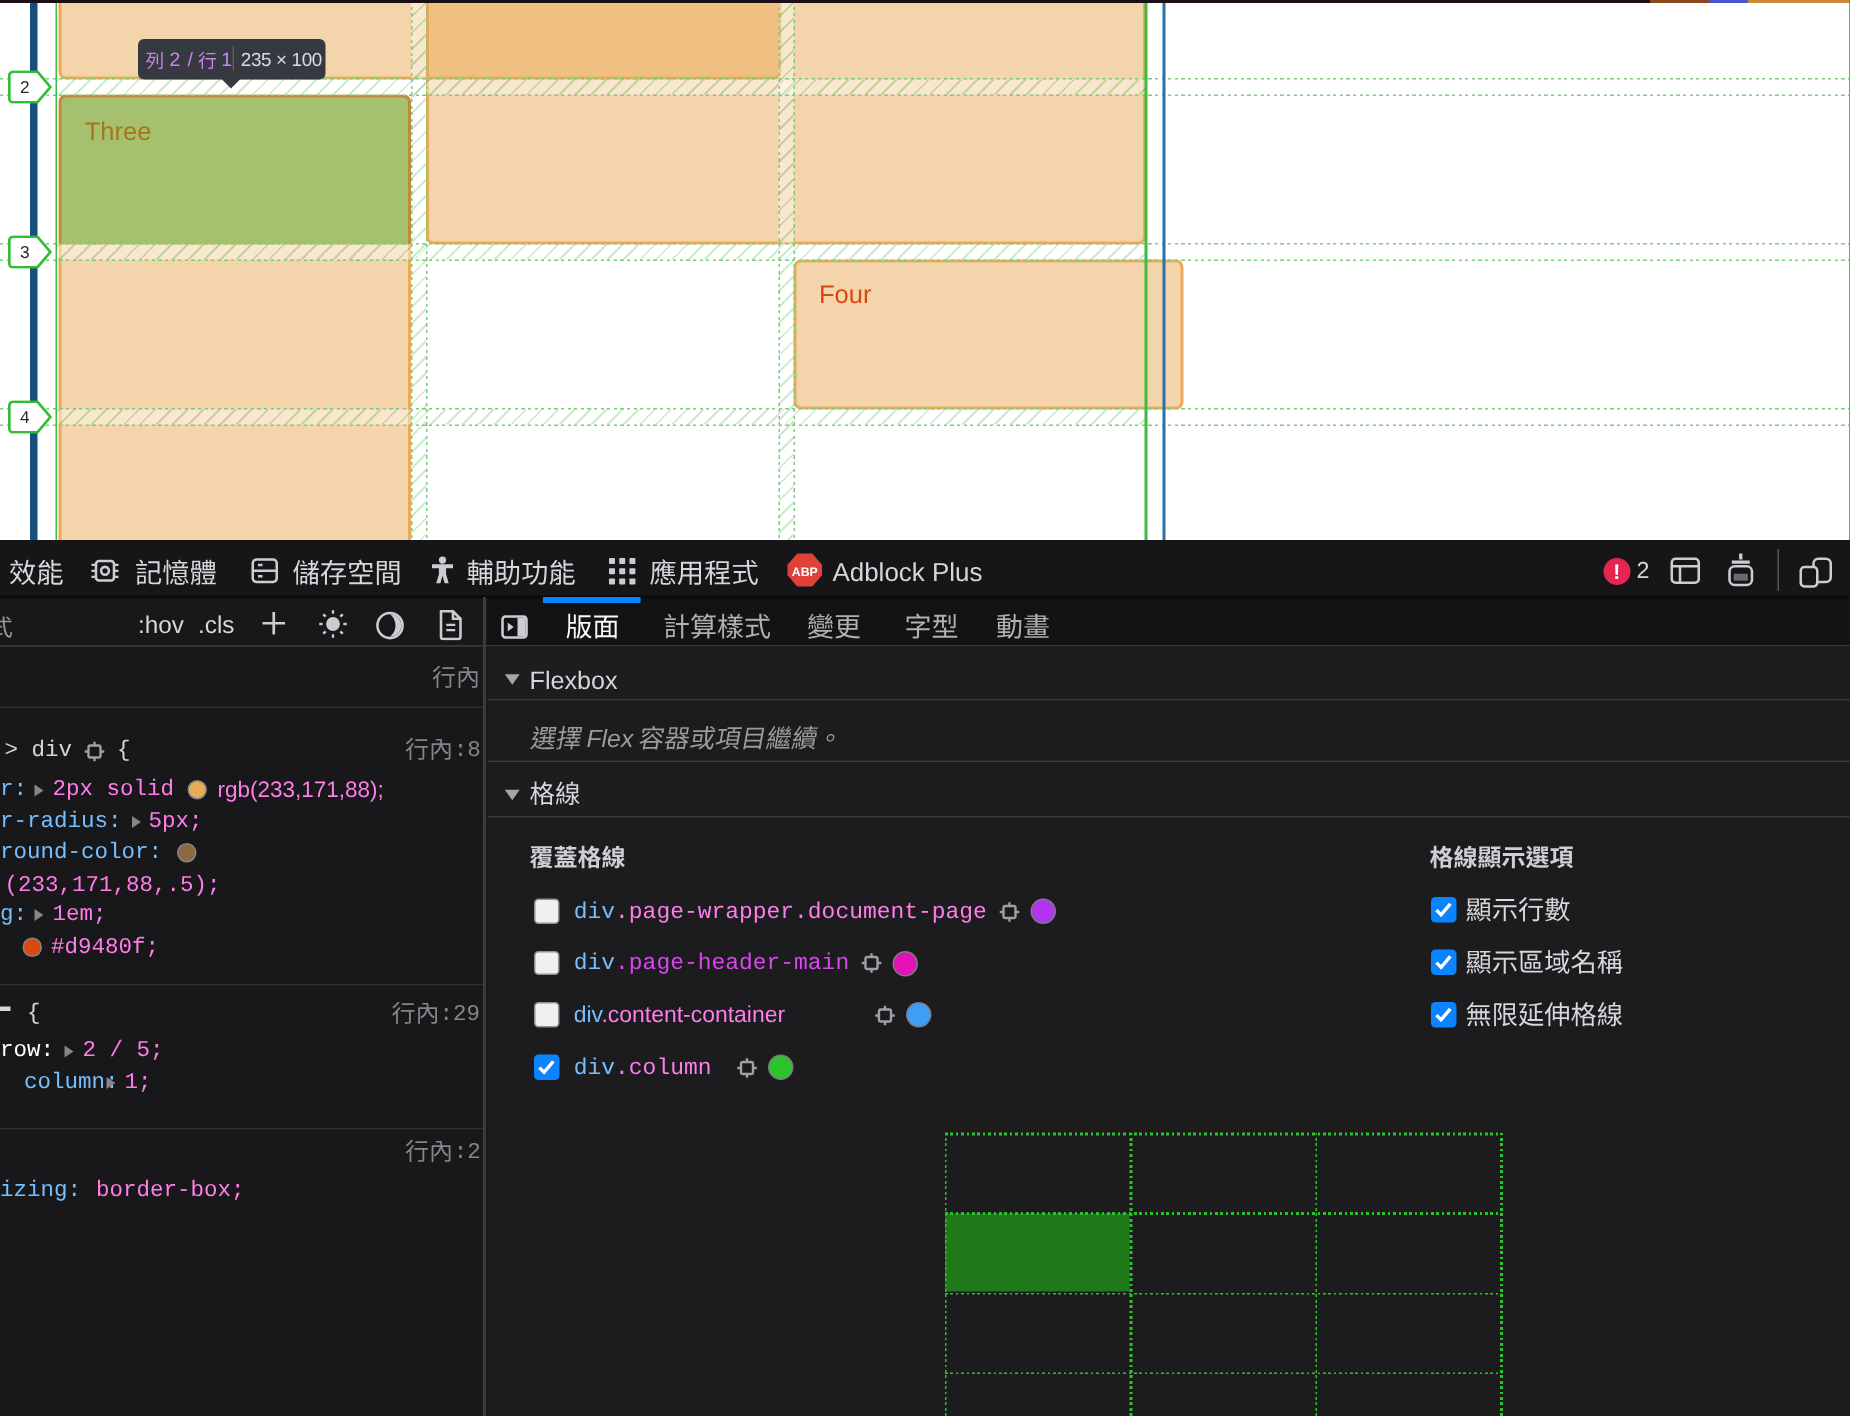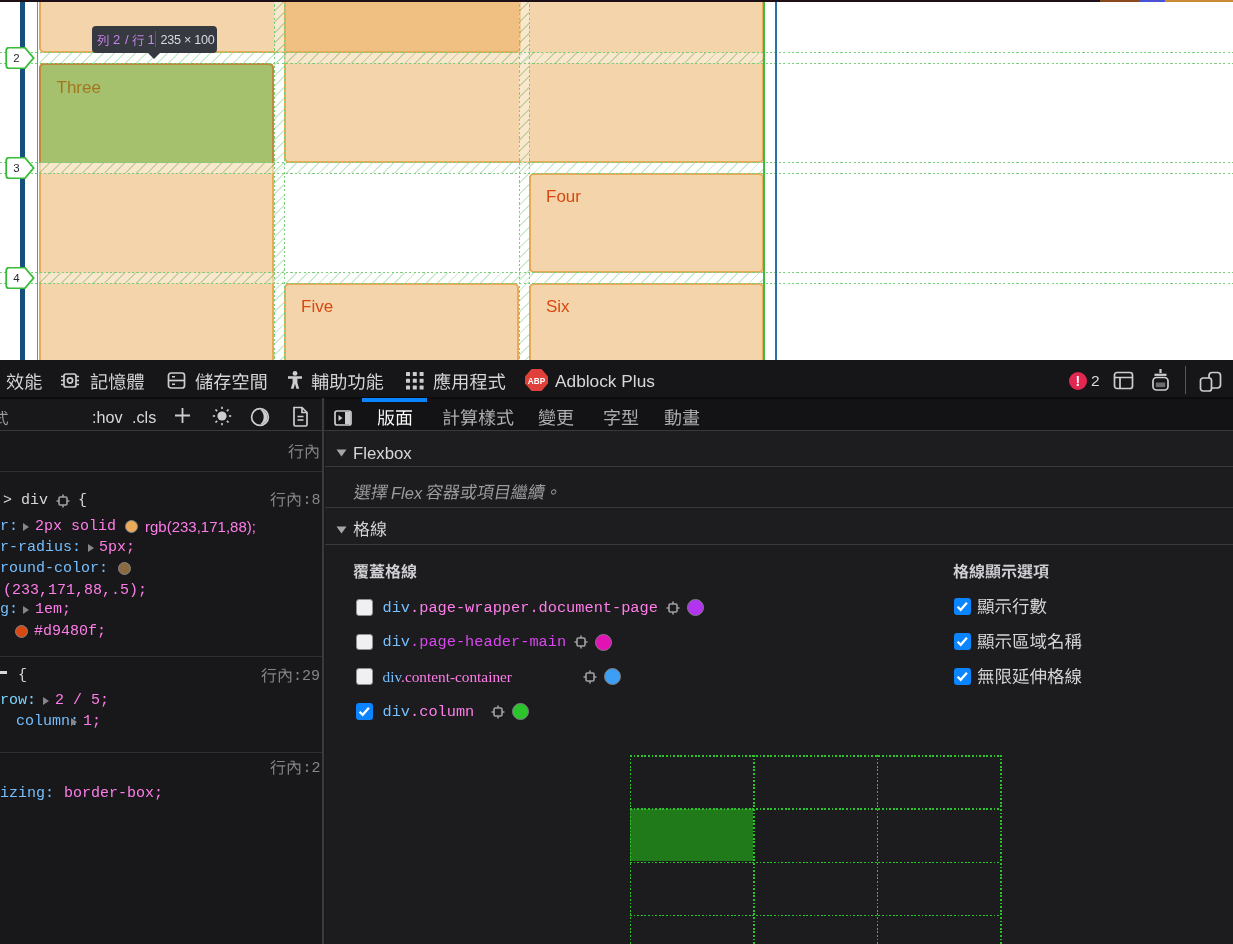--- a/index.html
+++ b/index.html
@@ -65,28 +65,22 @@
       <path id="g57" d="M343 112C355 53 363 -25 363 -72L437 -62C436 -17 425 60 412 119ZM549 114C575 55 600 -23 610 -71L684 -55C674 -8 646 69 619 127ZM756 119C794 56 839 -28 858 -79L931 -47C909 3 863 85 825 145ZM174 141C149 75 107 -4 72 -52L144 -80C180 -27 220 57 245 123ZM254 847C206 747 124 653 41 592C55 578 79 547 87 533C130 567 172 610 210 657H912V725H261C283 757 303 791 320 825ZM383 420V250H278V420ZM447 420H563V250H447ZM740 600V489H628V600H563V489H447V600H383V489H278V600H211V489H90V420H211V250H56V181H943V250H809V420H923V489H809V600ZM628 420H740V250H628Z"></path>
       <path id="g58" d="M92 799V-78H159V731H304C283 664 254 576 225 505C297 425 315 356 315 301C315 270 309 242 294 231C285 226 274 223 263 222C247 221 227 222 204 223C216 204 223 175 223 157C245 156 271 156 290 159C311 161 329 167 342 177C371 198 382 240 382 294C382 357 365 429 293 513C326 593 363 691 392 773L343 802L332 799ZM811 546V422H516V546ZM811 609H516V730H811ZM439 -80C458 -67 490 -56 696 0C694 16 692 47 693 68L516 25V356H612C662 157 757 3 914 -73C925 -52 948 -23 965 -8C885 25 820 81 771 152C826 185 892 229 943 271L894 324C854 287 791 240 738 206C713 251 693 302 678 356H883V796H442V53C442 11 421 -9 406 -18C417 -33 433 -63 439 -80Z"></path>
       <path id="g59" d="M369 195V124H944V195H717V436H920V507H717V721C795 733 869 748 928 766L880 827C769 791 570 766 401 753C410 735 418 708 421 689C491 694 567 701 641 710V195H519V598H448V195ZM90 404C90 412 105 422 119 430H269C257 336 237 255 208 188C172 233 142 290 120 362L61 336C91 246 129 176 175 122C137 57 89 9 32 -22C48 -37 67 -67 76 -86C137 -49 187 2 228 69C349 -34 510 -58 700 -58H942C946 -36 959 -1 972 17C920 15 741 15 702 16C528 16 373 37 261 133C302 224 330 340 343 485L299 495L287 493H179C233 570 287 668 336 770L289 802L268 792H45V724H236C194 633 142 550 124 525C102 493 78 468 60 464C71 449 84 418 90 404Z"></path>
       <path id="g60" d="M592 613V475H397V613ZM326 682V146H397V199H592V-79H665V199H866V154H940V682H665V835H592V682ZM665 613H866V475H665ZM592 408V267H397V408ZM665 408H866V267H665ZM264 836C208 684 115 534 16 437C30 420 51 381 58 363C93 399 127 441 160 487V-78H232V600C271 669 307 742 335 815Z"></path>
     </defs>
   </svg>
 <div style="position:absolute;left:0;top:0;width:1233px;height:360px;background:#fff;overflow:hidden">
     <div style="position:absolute;left:39.0px;top:-50.0px;width:482.0px;height:103.0px;border:2px solid rgb(233,171,88);border-radius:5px;background:rgba(233,171,88,.5);box-sizing:border-box"></div>
     <div style="position:absolute;left:284.0px;top:-48.0px;width:480.0px;height:211.0px;border:2px solid rgb(233,171,88);border-radius:5px;background:rgba(233,171,88,.5);box-sizing:border-box"></div>
     <div style="position:absolute;left:39.0px;top:62.5px;width:235.0px;height:320.0px;border:2px solid rgb(233,171,88);border-radius:5px;background:rgba(233,171,88,.5);box-sizing:border-box"></div>
-    <div style="position:absolute;left:529.0px;top:172.5px;width:235.0px;height:100.0px;border:2px solid rgb(233,171,88);border-radius:5px;background:rgba(233,171,88,.5);box-sizing:border-box">
+    <div style="position:absolute;left:529.0px;top:172.5px;width:260px;height:100.0px;border:2px solid rgb(233,171,88);border-radius:5px;background:rgba(233,171,88,.5);box-sizing:border-box">
       <div style="position:absolute;left:15px;top:12.5px;font-size:17px;color:#d9480f">Four</div>
-    </div>
-    <div style="position:absolute;left:284.0px;top:282.5px;width:235.0px;height:100.0px;border:2px solid rgb(233,171,88);border-radius:5px;background:rgba(233,171,88,.5);box-sizing:border-box">
-      <div style="position:absolute;left:15px;top:12.5px;font-size:17px;color:#d9480f">Five</div>
-    </div>
-    <div style="position:absolute;left:529.0px;top:282.5px;width:235.0px;height:100.0px;border:2px solid rgb(233,171,88);border-radius:5px;background:rgba(233,171,88,.5);box-sizing:border-box">
-      <div style="position:absolute;left:15px;top:12.5px;font-size:17px;color:#d9480f">Six</div>
     </div>
     <div style="position:absolute;left:39px;top:62.5px;width:235px;height:100px;box-sizing:border-box;background:#a5c16d;border:2px solid #c08a3e;border-bottom:none;border-radius:5px 5px 0 0"></div>
     <div style="position:absolute;left:56.5px;top:78px;font-size:17px;color:#a3761f">Three</div>
     <div style="position:absolute;left:38px;top:52.5px;width:726px;height:10px;background:repeating-linear-gradient(135deg, rgba(125,200,125,.38) 0 1.25px, rgba(255,255,255,.42) 1.3px 7.6px)"></div>
     <div style="position:absolute;left:38px;top:162.5px;width:726px;height:10px;background:repeating-linear-gradient(135deg, rgba(125,200,125,.38) 0 1.25px, rgba(255,255,255,.42) 1.3px 7.6px)"></div>
     <div style="position:absolute;left:38px;top:272.5px;width:726px;height:10px;background:repeating-linear-gradient(135deg, rgba(125,200,125,.38) 0 1.25px, rgba(255,255,255,.42) 1.3px 7.6px)"></div>
     <div style="position:absolute;left:274px;top:0;width:10px;height:360px;background:repeating-linear-gradient(135deg, rgba(125,200,125,.38) 0 1.25px, rgba(255,255,255,.42) 1.3px 7.6px)"></div>
     <div style="position:absolute;left:519px;top:0;width:10px;height:360px;background:repeating-linear-gradient(135deg, rgba(125,200,125,.38) 0 1.25px, rgba(255,255,255,.42) 1.3px 7.6px)"></div>
     <div style="position:absolute;left:0;top:52.0px;width:1233px;height:1px;background:repeating-linear-gradient(90deg,#7bcd7b 0 2.2px,transparent 2.2px 4.4px)"></div>
     <div style="position:absolute;left:0;top:62.5px;width:1233px;height:1px;background:repeating-linear-gradient(90deg,#7bcd7b 0 2.2px,transparent 2.2px 4.4px)"></div>
@@ -306,21 +300,21 @@
 <span style="position:absolute;left:34.0px;top:624.0px;font-family:'Liberation Mono',monospace;font-size:15px;line-height:15px;color:#ff7de9;white-space:pre">#d9480f;</span>
 <div style="position:absolute;left:0;top:671px;width:7px;height:2.5px;background:#d7d7db"></div>
 <span style="position:absolute;left:18.0px;top:668.0px;font-family:'Liberation Mono',monospace;font-size:15px;line-height:15px;color:#d7d7db;white-space:pre">{</span>
 <svg style="position:absolute;left:261.0px;top:666.1px;overflow:visible" width="32.0" height="20.2">
     <g fill="#85858a" transform="translate(0,15.36) scale(0.01600,-0.01600)">
       <use href="#g1" x="0"></use>
       <use href="#g18" x="1000"></use>
     </g>
   </svg>
 <span style="position:absolute;left:293.0px;top:669.0px;font-family:'Liberation Mono',monospace;font-size:15px;line-height:15px;color:#85858a;white-space:pre">:29</span>
-<span style="position:absolute;left:0.0px;top:693.0px;font-family:'Liberation Mono',monospace;font-size:15px;line-height:15px;color:#7dd3fc;white-space:pre">row:</span>
+<span style="position:absolute;left:0.0px;top:693.0px;font-family:'Liberation Mono',monospace;font-size:15px;line-height:15px;color:#ffffff;white-space:pre">row:</span>
 <svg style="position:absolute;left:42.0px;top:695.5px" width="8" height="10" viewBox="0 0 8 10">
     <path d="M1 1 L7 5 L1 9 Z" fill="#85858a"></path>
   </svg>
 <span style="position:absolute;left:55.0px;top:693.0px;font-family:'Liberation Mono',monospace;font-size:15px;line-height:15px;color:#ff7de9;white-space:pre">2 / 5;</span>
 <span style="position:absolute;left:16px;top:714.0px;font-family:'Liberation Mono',monospace;font-size:15px;line-height:15px;color:#75bfff;white-space:pre">column:</span>
 <svg style="position:absolute;left:70.0px;top:716.5px" width="8" height="10" viewBox="0 0 8 10">
     <path d="M1 1 L7 5 L1 9 Z" fill="#85858a"></path>
   </svg>
 <span style="position:absolute;left:83.0px;top:714.0px;font-family:'Liberation Mono',monospace;font-size:15px;line-height:15px;color:#ff7de9;white-space:pre">1;</span>
 <svg style="position:absolute;left:270.0px;top:758.1px;overflow:visible" width="32.0" height="20.2">
@@ -431,21 +425,21 @@
   </svg>
 <div style="position:absolute;left:686.5px;top:599.0px;width:17px;height:17px;border-radius:50%;background:#b233f0;border:1px solid #7c7c81;box-sizing:border-box"></div>
 <div style="position:absolute;left:356.0px;top:633.8px;width:16.5px;height:16.5px;border-radius:3px;background:#f0f0f3;border:1px solid #8f8f94;box-sizing:border-box"></div>
 <span style="position:absolute;left:382.5px;top:634.0px;font-family:'Liberation Mono',monospace;font-size:15.3px;line-height:16px"><span style="color:#75bfff">div</span><span style="color:#d946ef">.page-header-main</span></span>
 <svg style="position:absolute;left:573.5px;top:635.0px" width="14.0" height="14.0" viewBox="0 0 14 14" fill="none" stroke="#9fa0a4" stroke-width="1.6">
     <rect x="3" y="3" width="8" height="8" rx="1.2"></rect>
     <path d="M7 0.5 V3 M7 11 V13.5 M0.5 7 H3 M11 7 H13.5"></path>
   </svg>
 <div style="position:absolute;left:594.5px;top:633.5px;width:17px;height:17px;border-radius:50%;background:#e312b5;border:1px solid #7c7c81;box-sizing:border-box"></div>
 <div style="position:absolute;left:356.0px;top:668.3px;width:16.5px;height:16.5px;border-radius:3px;background:#f0f0f3;border:1px solid #8f8f94;box-sizing:border-box"></div>
-<span style="position:absolute;left:382.5px;top:668.5px;font-family:Liberation Serif, serif;font-size:15.3px;line-height:16px"><span style="color:#75bfff">div</span><span style="color:#ff7de9">.content-container</span></span>
+<span style="position:absolute;left:382.5px;top:668.5px;font-family:Liberation Sans, sans-serif;font-size:15.3px;line-height:16px"><span style="color:#75bfff">div</span><span style="color:#ff7de9">.content-container</span></span>
 <svg style="position:absolute;left:582.7px;top:669.5px" width="14.0" height="14.0" viewBox="0 0 14 14" fill="none" stroke="#9fa0a4" stroke-width="1.6">
     <rect x="3" y="3" width="8" height="8" rx="1.2"></rect>
     <path d="M7 0.5 V3 M7 11 V13.5 M0.5 7 H3 M11 7 H13.5"></path>
   </svg>
 <div style="position:absolute;left:603.7px;top:668.0px;width:17px;height:17px;border-radius:50%;background:#3c9ef5;border:1px solid #7c7c81;box-sizing:border-box"></div>
 <div style="position:absolute;left:356.0px;top:703.3px;width:16.5px;height:16.5px;border-radius:3px;background:#0a84ff"></div>
 <svg style="position:absolute;left:356.0px;top:703.3px" width="16.5" height="16.5" viewBox="0 0 16 16" fill="none" stroke="#fff" stroke-width="2.2">
     <path d="M3.5 8.5 L6.5 11.5 L12.5 4.5"></path>
   </svg>
 <span style="position:absolute;left:382.5px;top:703.5px;font-family:'Liberation Mono',monospace;font-size:15.3px;line-height:16px"><span style="color:#75bfff">div</span><span style="color:#ff7de9">.column</span></span>

